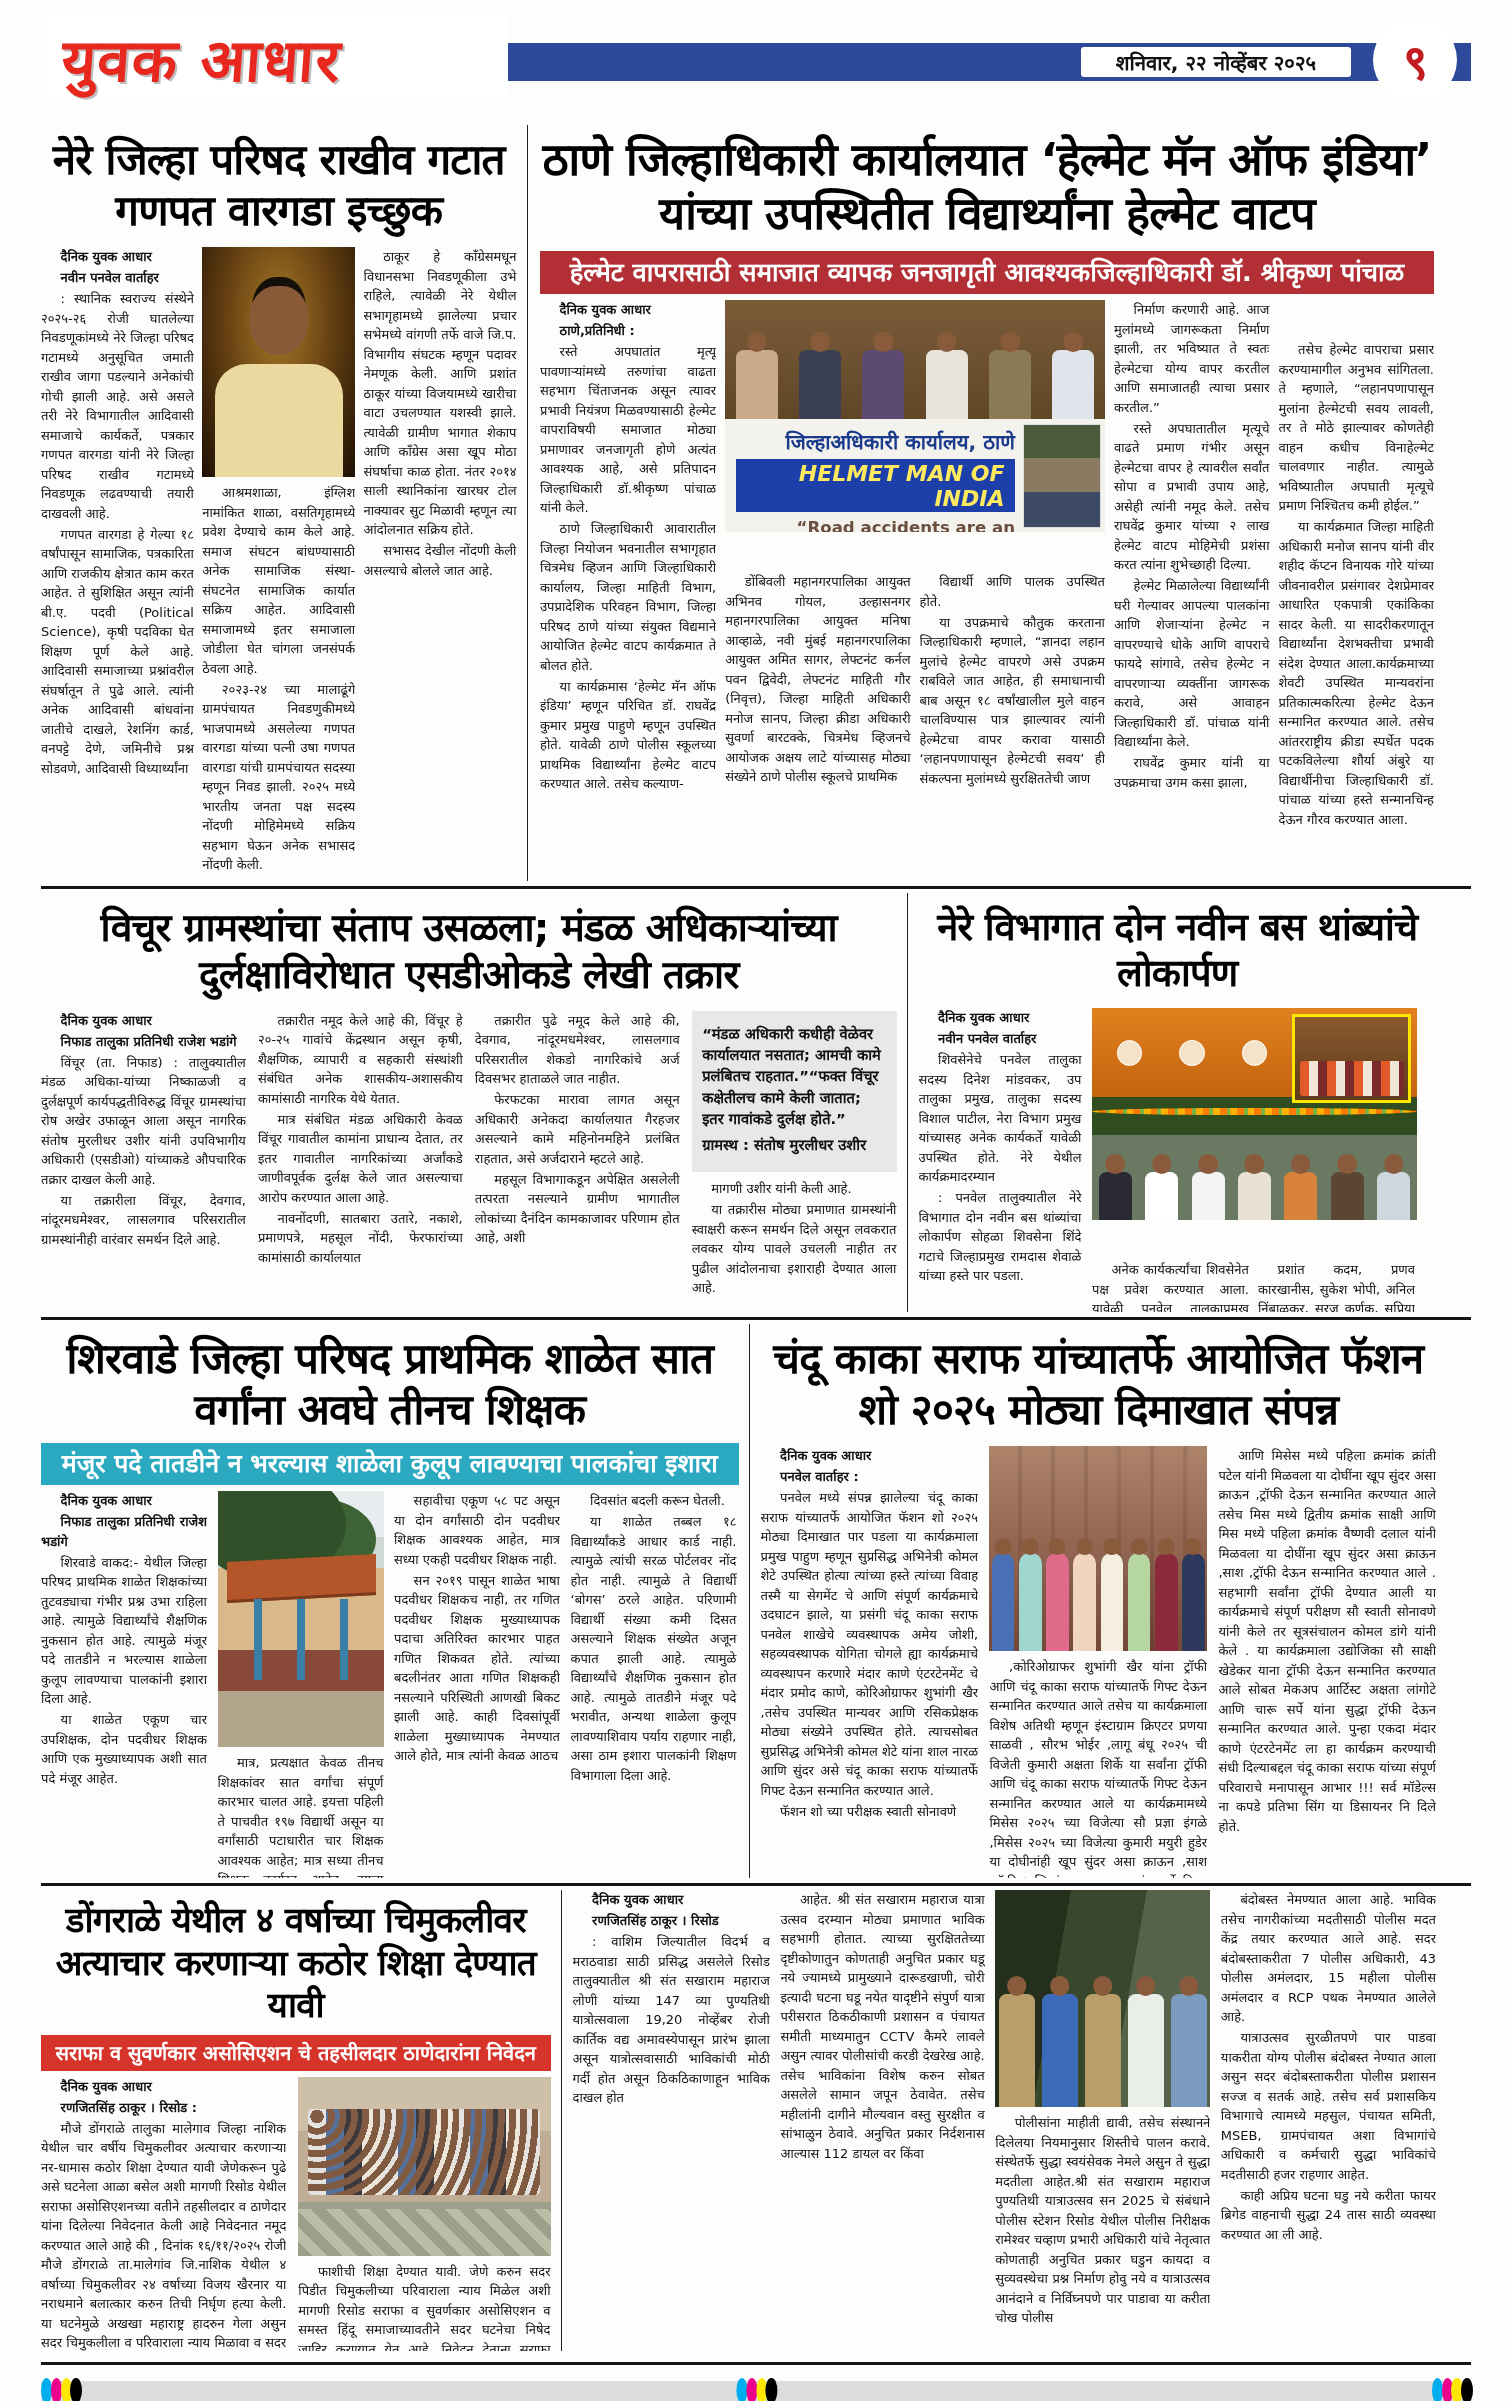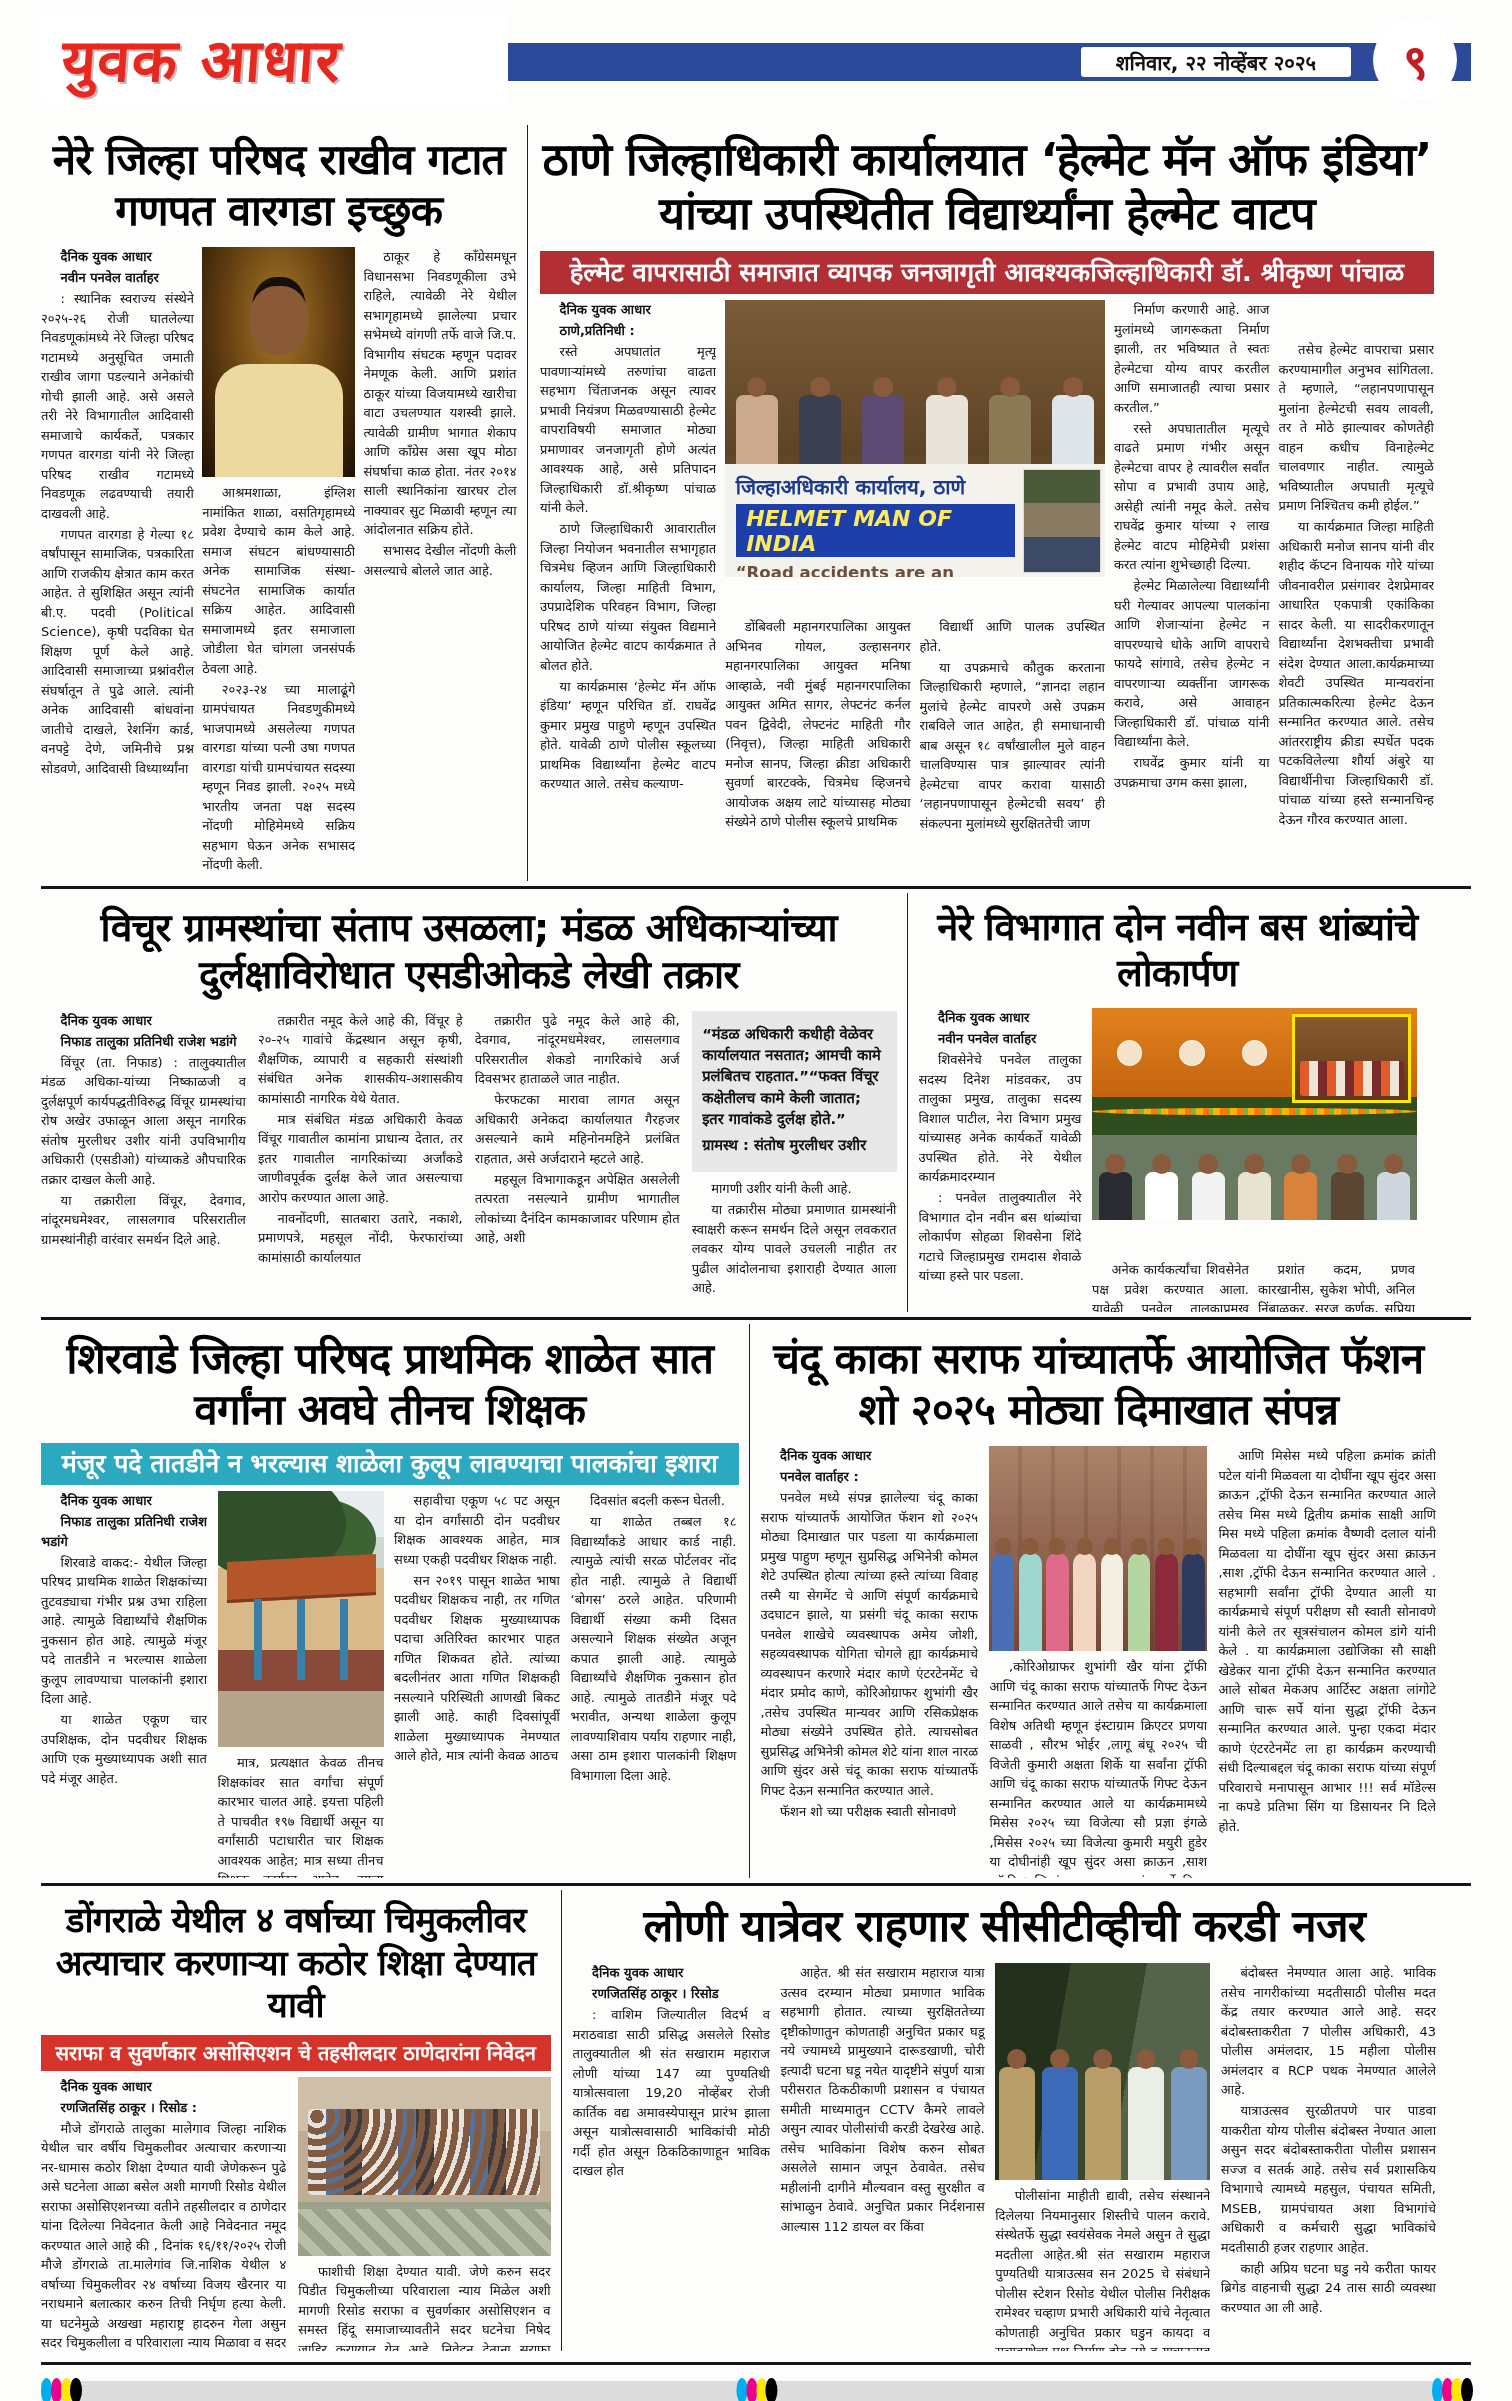--- a/index.html
+++ b/index.html
@@ -46,21 +46,21 @@
   .photo-portrait .p-shirt { position:absolute; bottom:0; left:50%; transform:translateX(-50%); width:128px; height:113px; border-radius:32px 32px 0 0; background:#ecd9a0; }
 
   
   .story-helmet { width:907px; padding-left:12px; }
   .story-helmet .headline { font-size:45px; margin:7.5px 0 9px 0; }
   .story-helmet .subhead { background:#b12f35; font-size:25.6px; }
   .story-helmet .cols { gap:9px; }
   .c-hel1 { width:179px; } .c-helmid { width:386px; } .c-hel4 { width:158px; } .c-hel5 { width:158px;margin-top:40px; }
   .mid-sub { display:flex; gap:9px; }
   .mid-sub .scol { width:188px;margin-top:34px; }
-  .photo-event { height:277px; background:linear-gradient(#7b5c39 0%, #5e4426 55%, #8a6b45 100%); }
+  .photo-event { height:232px; background:linear-gradient(#7b5c39 0%, #5e4426 55%, #8a6b45 100%);text-align:right; }
   .photo-event .fig-row { bottom:113px; }
   .photo-event .fig { width:42px; height:69px; }
   .ev1{background:#caa98c;} .ev2{background:#3a3f52;} .ev3{background:#5c4a72;} .ev4{background:#e9e4da;} .ev5{background:#8a7a55;} .ev6{background:#dfe5ea;}
   .ev-banner { position:absolute; left:0; right:0; bottom:0; height:113px; background:#f4f2ec; padding:7.5px 90px 6px 10.5px; }
   .ev-banner .bl1 { font-size:20.3px; font-weight:800; color:#1a3a8c; }
   .ev-banner .bl2 { display:inline-block; margin-top:4.5px; padding:1.5px 10.5px; background:#1d3faa; color:#ffe95e; font-size:22px; font-weight:800; font-style:italic; }
   .ev-banner .bl3 { margin-top:6px; font-size:16.6px; font-weight:700; color:#6b4f3f; }
   .ev-collage { position:absolute; right:4.5px; bottom:4.5px; width:78px; height:104px; background:linear-gradient(#4a5a3a 0 32%, #8a7a62 32% 66%, #3d4a66 66% 100%); border:1.5px solid #ddd; }
 
   
@@ -453,21 +453,20 @@
             <div class="floor"></div>
           </div>
           <div>
               <p>फाशीची शिक्षा देण्यात यावी. जेणे करुन सदर पिडीत चिमुकलीच्या परिवाराला न्याय मिळेल अशी मागणी रिसोड सराफा व सुवर्णकार असोसिएशन व समस्त हिंदू समाजाच्यावतीने सदर घटनेचा निषेद जाहिर करण्यात येत आहे. निवेदन देताना सराफा असोसिएशन चे पदाधिकारी सदस्य व नागरिक मोठ्या संख्येने उपस्थित होते</p>
             </div>
         </div>
       </div>
     </section>
 
     <section class="story story-loni vsep">
-      <h1 class="headline">लोणी यात्रेवर राहणार सीसीटीव्हीची करडी नजर</h1>
       <div class="cols">
         <div class="col c-lon1">
           <div class="byline">
             <p>दैनिक युवक आधार</p>
             <p>रणजितसिंह ठाकूर । रिसोड</p>
           </div>
           <div>
               <p>: वाशिम जिल्यातील विदर्भ व मराठवाडा साठी प्रसिद्ध असलेले रिसोड तालुक्यातील श्री संत सखाराम महाराज लोणी यांच्या 147 व्या पुण्यतिथी यात्रोत्सवाला 19,20 नोव्हेंबर रोजी कार्तिक वद्य अमावस्येपासून प्रारंभ झाला असून यात्रोत्सवासाठी भाविकांची मोठी गर्दी होत असून ठिकठिकाणाहून भाविक दाखल होत</p>
             </div>
         </div>

